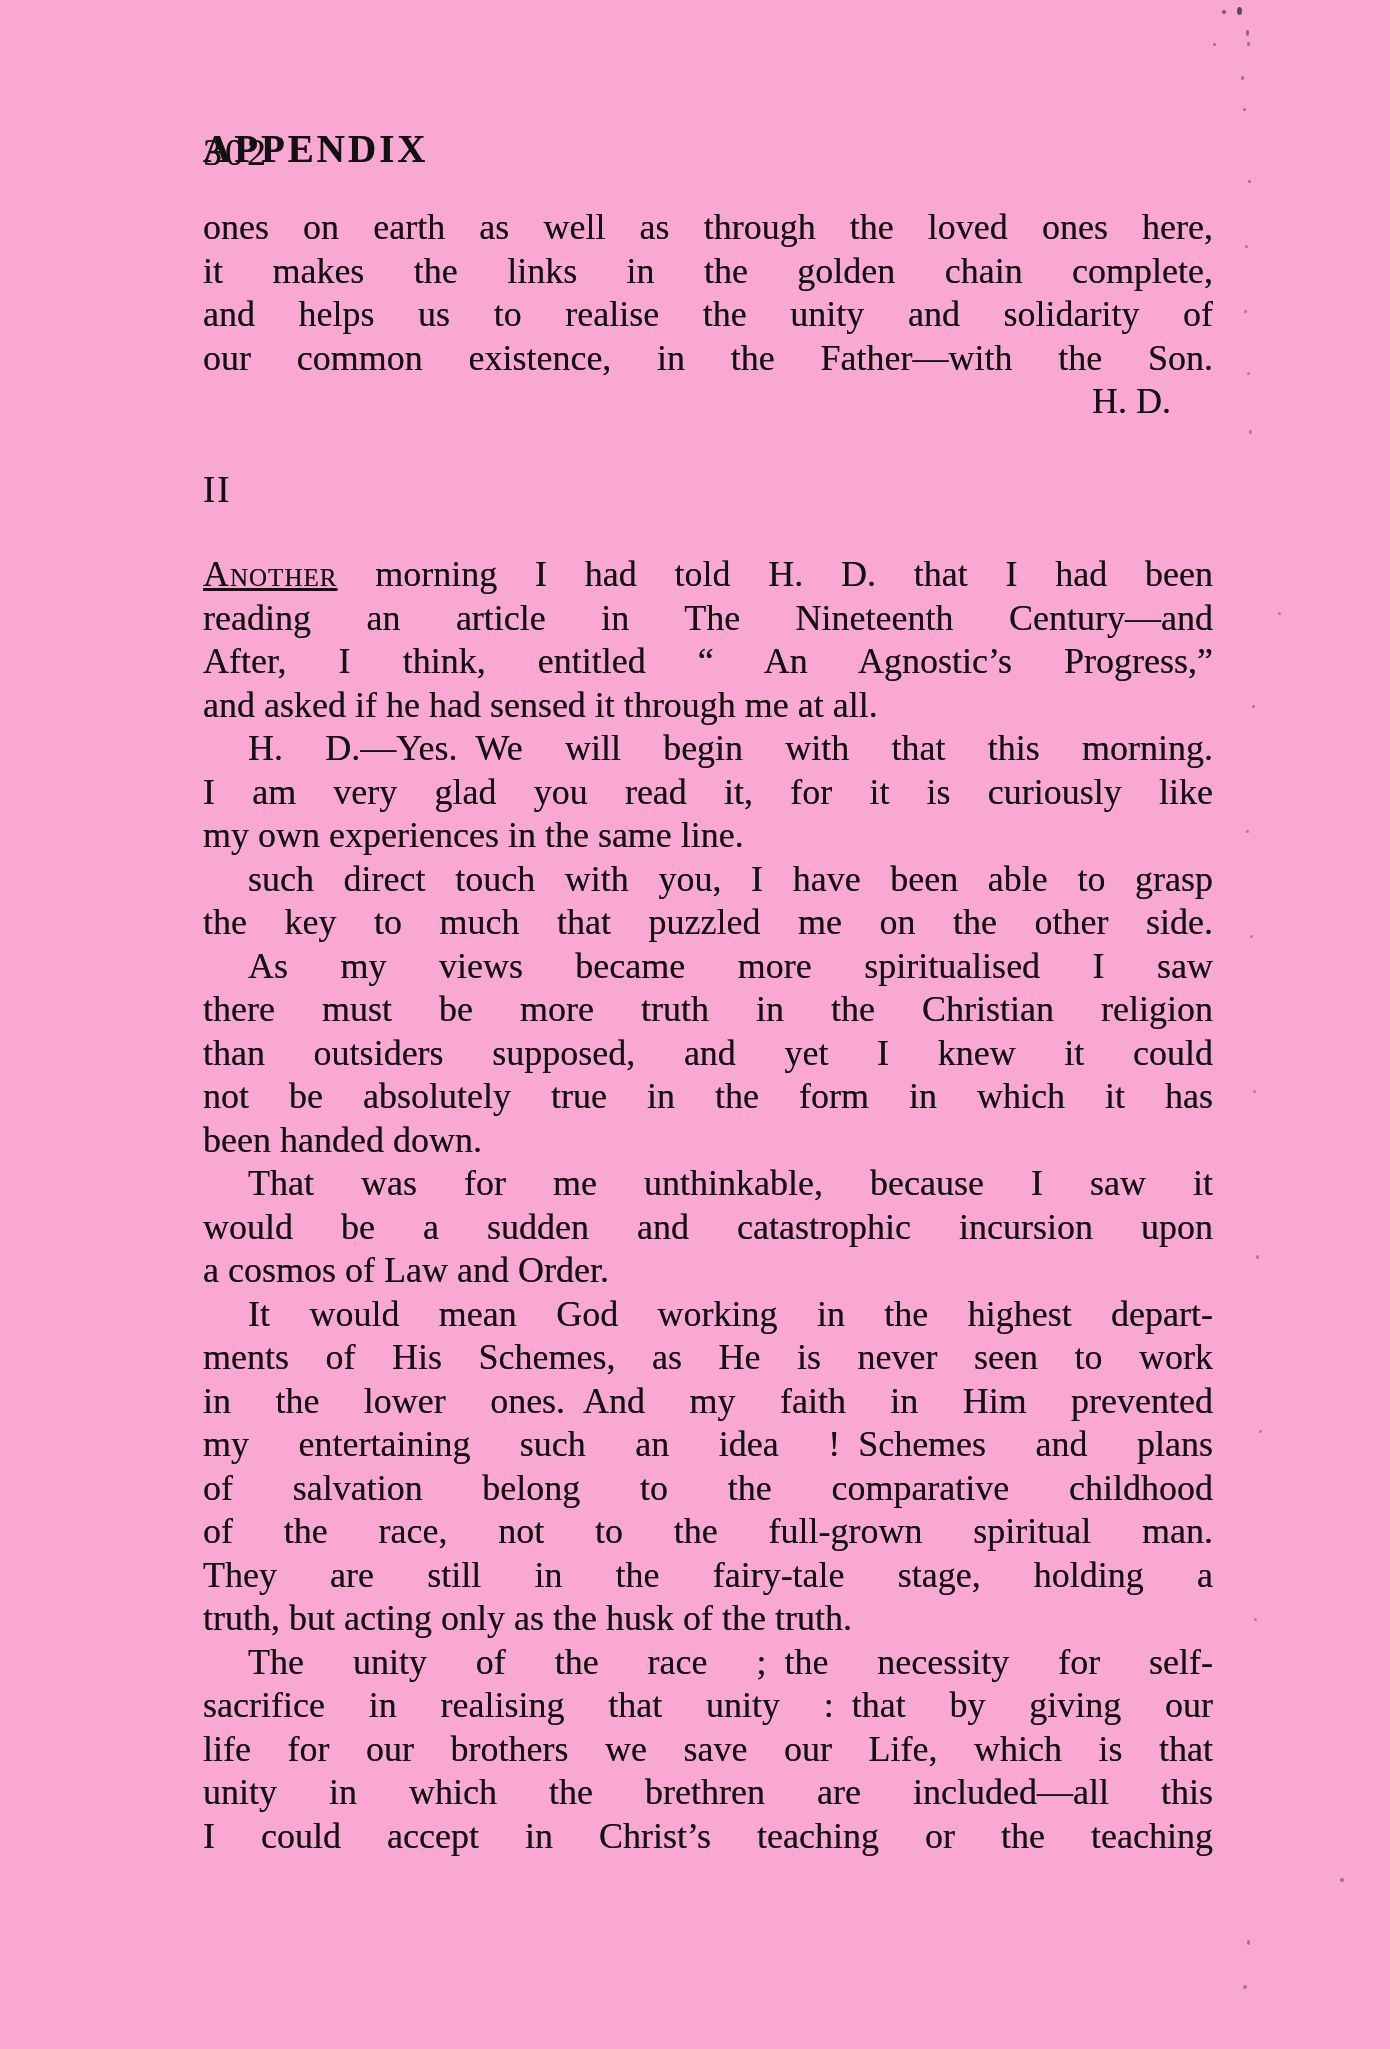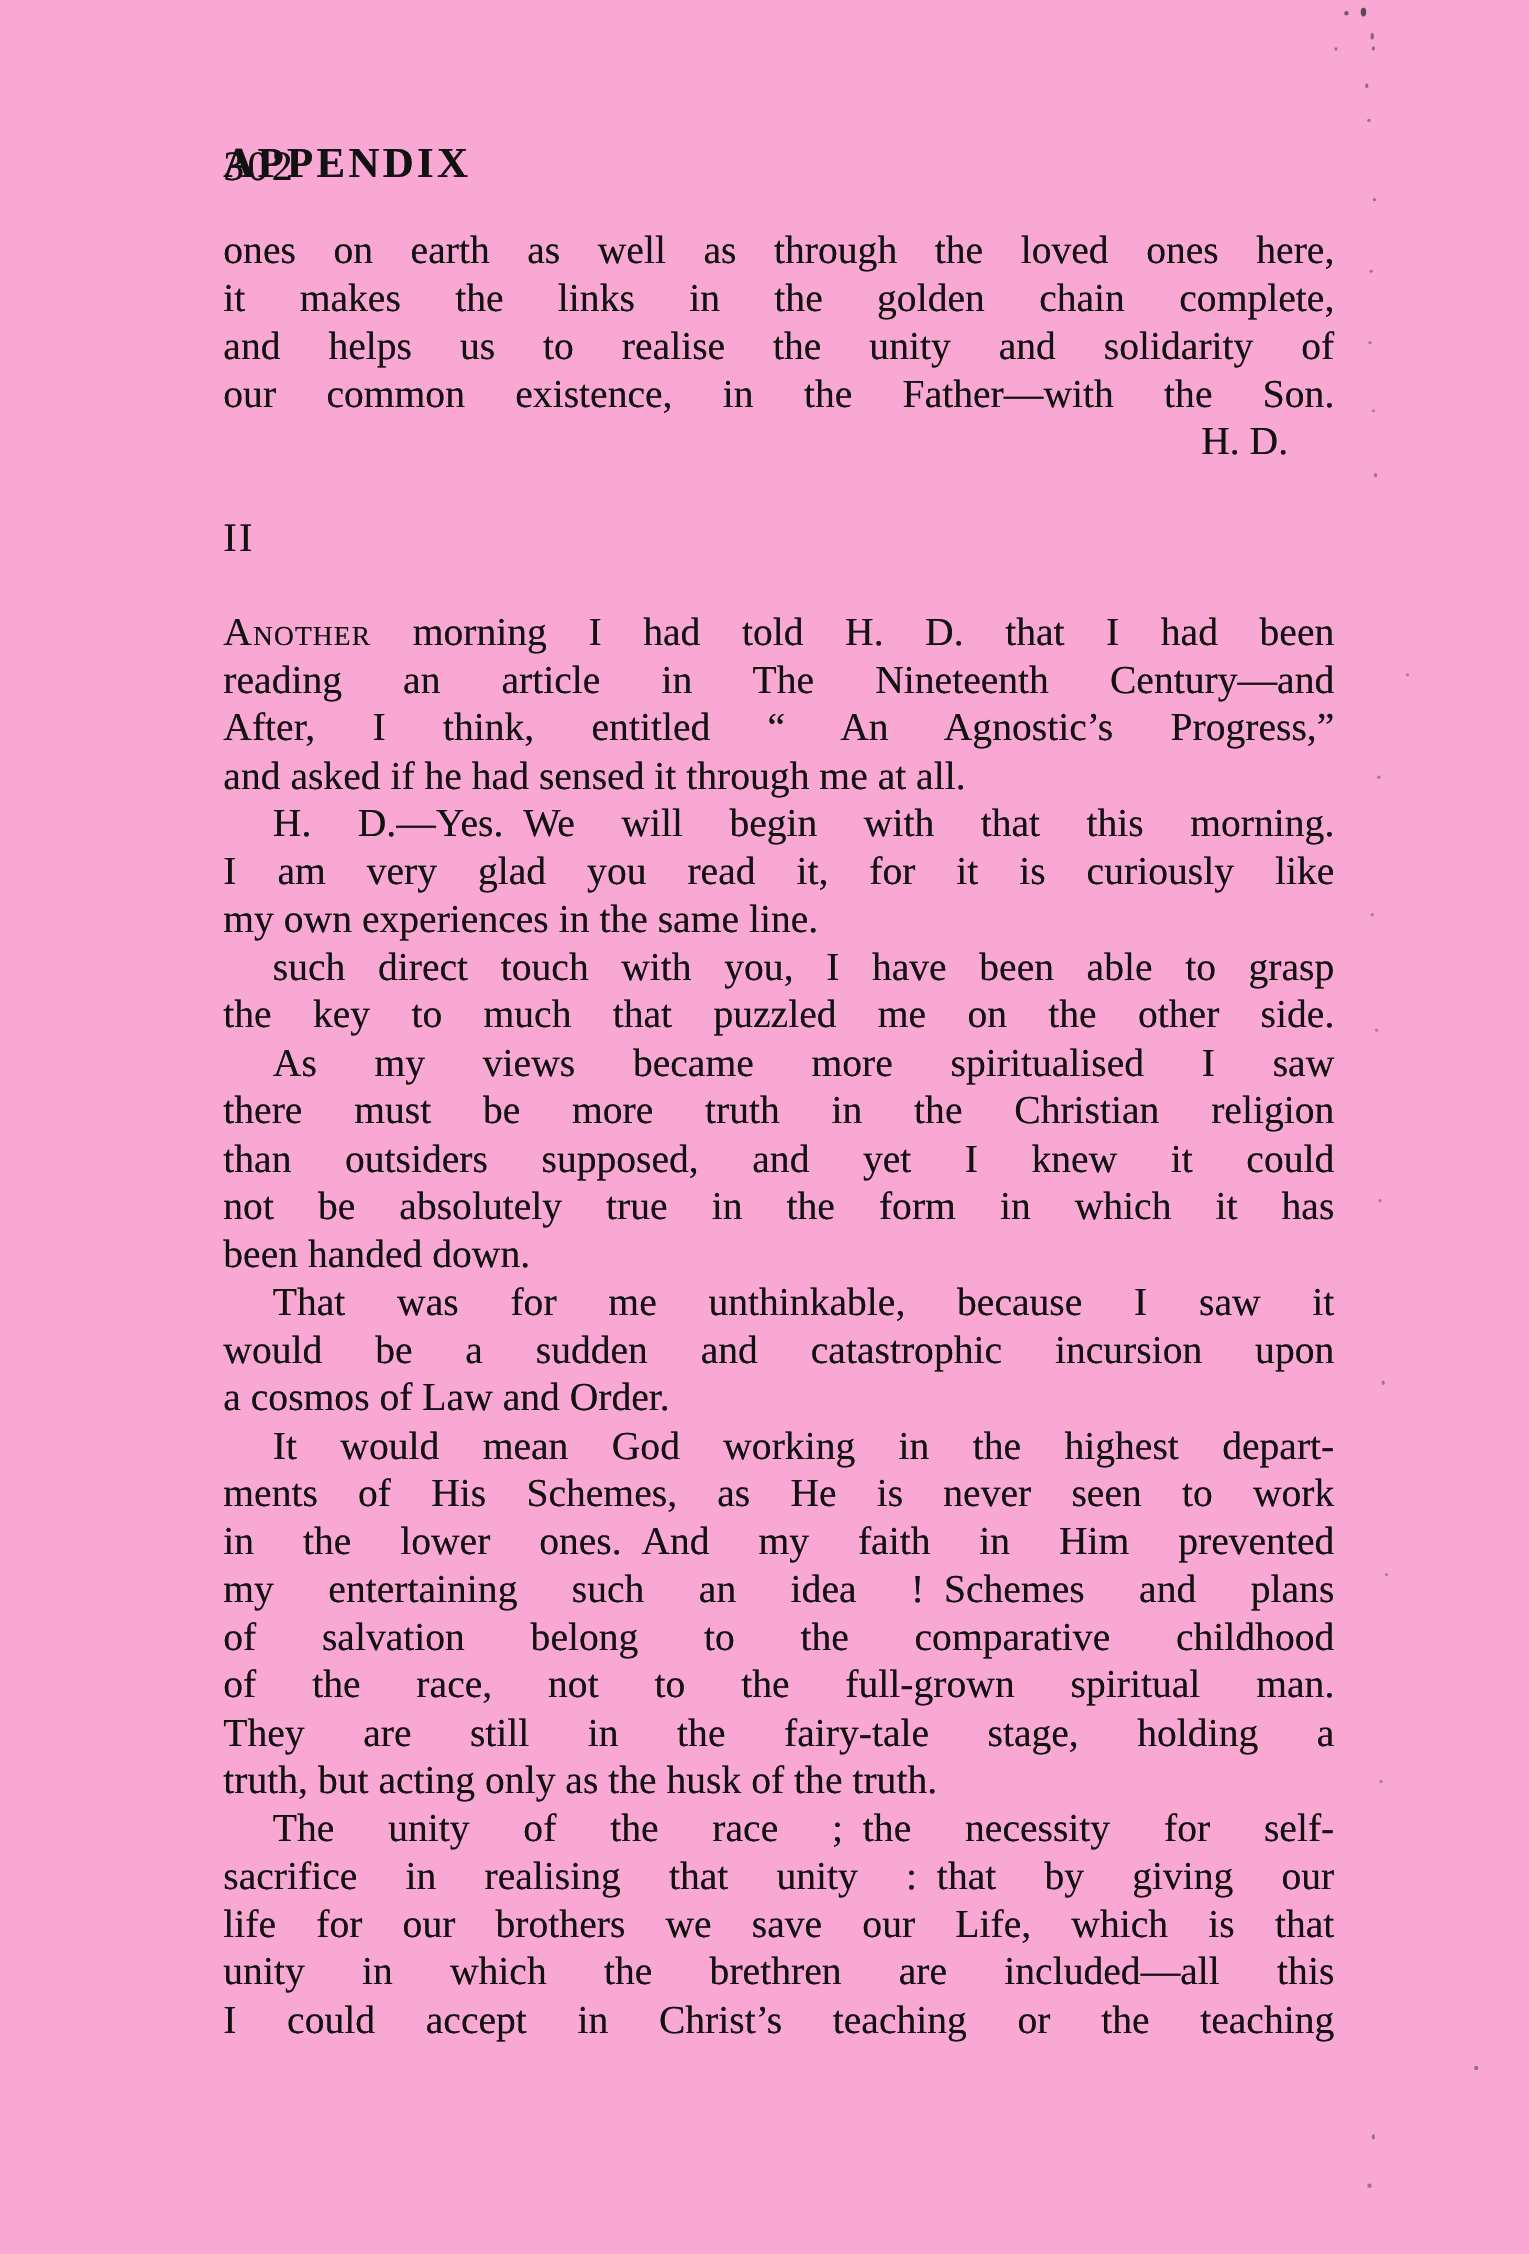--- a/index.html
+++ b/index.html
@@ -29,21 +29,21 @@
   .para { margin: 0; padding: 0; }
   .para.indent > .line:first-child { text-indent: 45px; }
   .line {
     display: block;
     text-align: justify;
     text-align-last: justify;
     white-space: normal;
   }
   .line.no-j { text-align-last: left; }
   .it { }
-  .sc { font-variant: small-caps; letter-spacing: 1px; }
+  .sc { font-variant: small-caps; letter-spacing: 1px; text-decoration: underline; }
   .sig-line {
     display: block; text-align: right; padding-right: 42px;
     line-height: 43.5px;
   }
   .section-heading {
     display: block; text-align: left;
     margin: 44px 0 42px 0;
     font-size: 37px; line-height: 43.5px; letter-spacing: 2px;
   }
   .speck { position: absolute; background: #3c3c3c; border-radius: 50%; }

